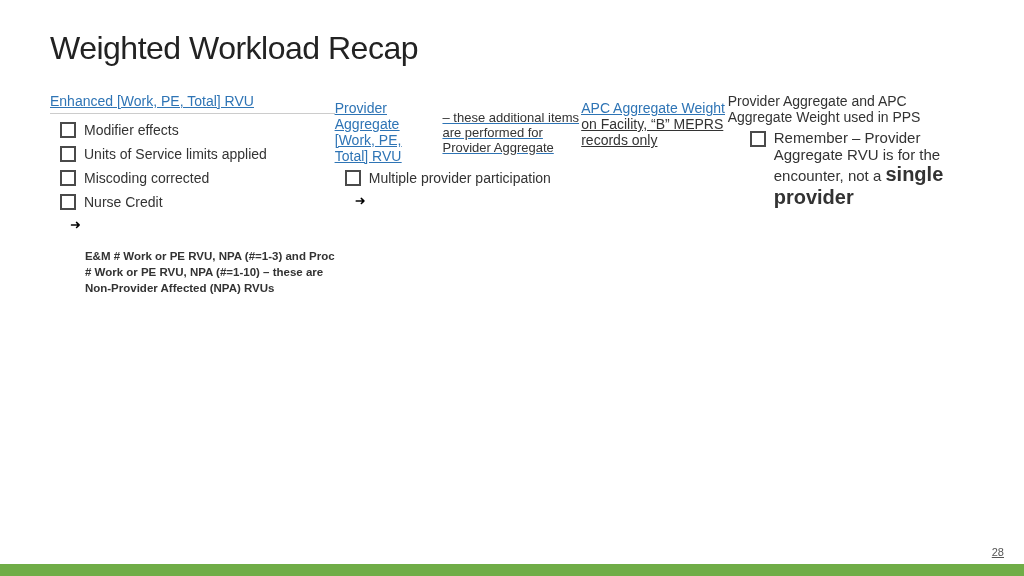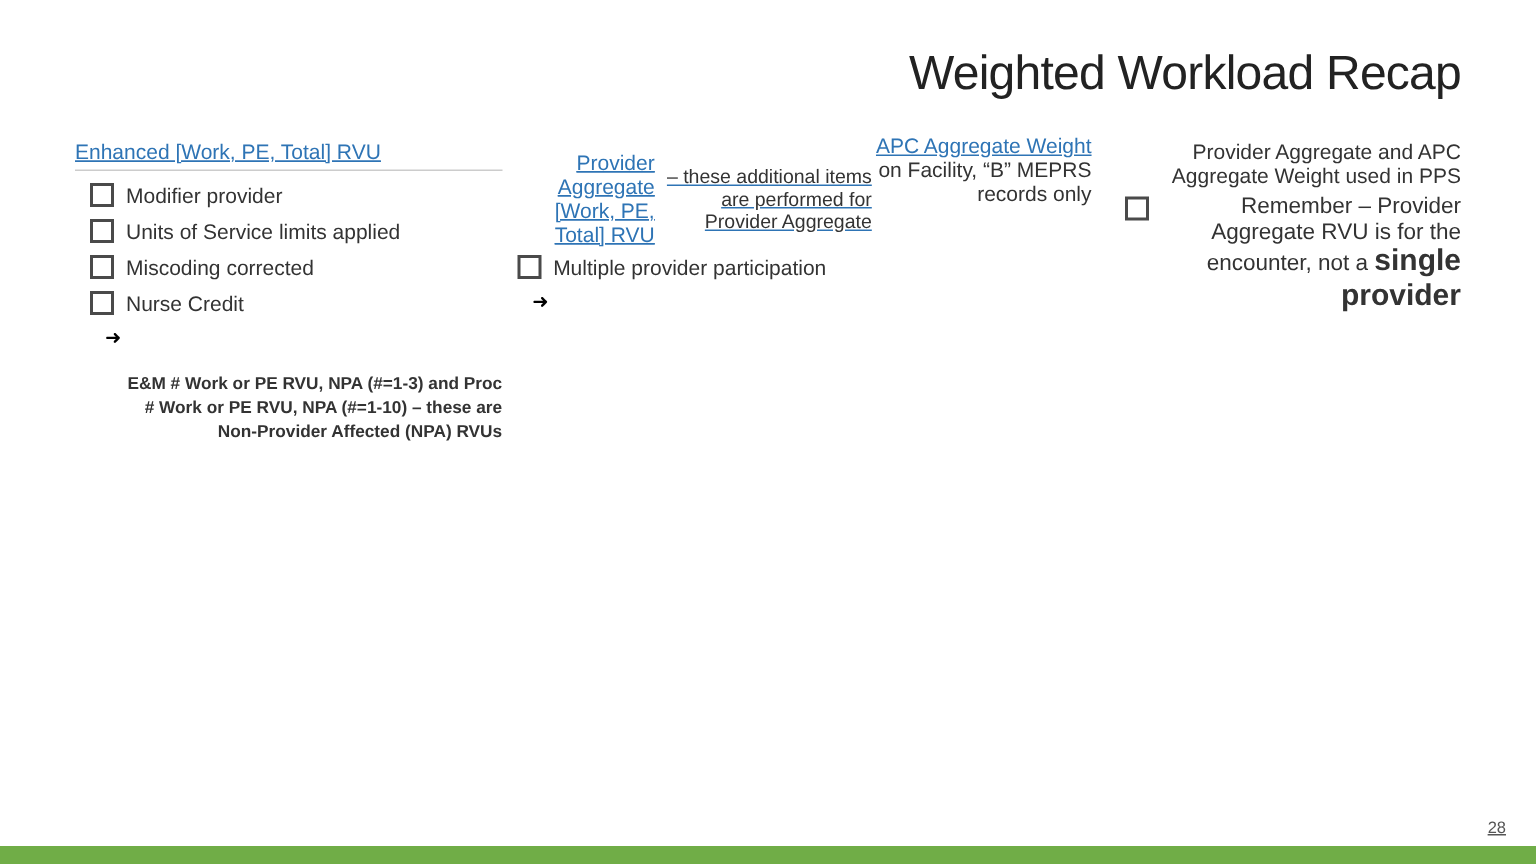--- a/index.html
+++ b/index.html
@@ -13,21 +13,20 @@
       position: relative;
     }
 
     .slide-container {
       width: 1024px;
       height: 576px;
       padding: 30px 50px 60px 50px;
       display: flex;
       flex-direction: column;
       position: relative;
-      text-align: right;
     }
 
     .slide-title {
       font-size: 32px;
       font-weight: 300;
       color: #222222;
       margin-bottom: 18px;
       letter-spacing: -0.5px;
     }
 
@@ -126,23 +125,24 @@
       margin-top: 32px;
     }
 
     
     .provider-section {
       margin-top: 7px;
     }
 
     
     .apc-section {
-      margin-top: 4px;
-      font-size: 14px;
-      color: #333333;
+      margin-top: 15px;
+      font-size: 14px;
+      color: #333333;
+      text-decoration: underline;
     }
 
     .apc-underline {
       text-decoration: underline;
       color: #2e74b5;
     }
 
     
     .bottom-text {
       font-size: 14px;
@@ -209,21 +209,21 @@
     <div>
       <div class="section-header">
         <span class="section-header-text">Enhanced [Work, PE, Total] RVU</span>
       </div>
       <hr class="divider">
 
       <div class="bullet-list">
 
         <div class="bullet-item">
           <span class="checkbox-icon"></span>
-          <span>Modifier provider</span>
+          <span>Modifier effects</span>
         </div>
 
         <div class="bullet-item">
           <span class="checkbox-icon"></span>
           <span>Units of Service limits applied</span>
         </div>
 
         <div class="bullet-item">
           <span class="checkbox-icon"></span>
           <span>Miscoding corrected</span>

